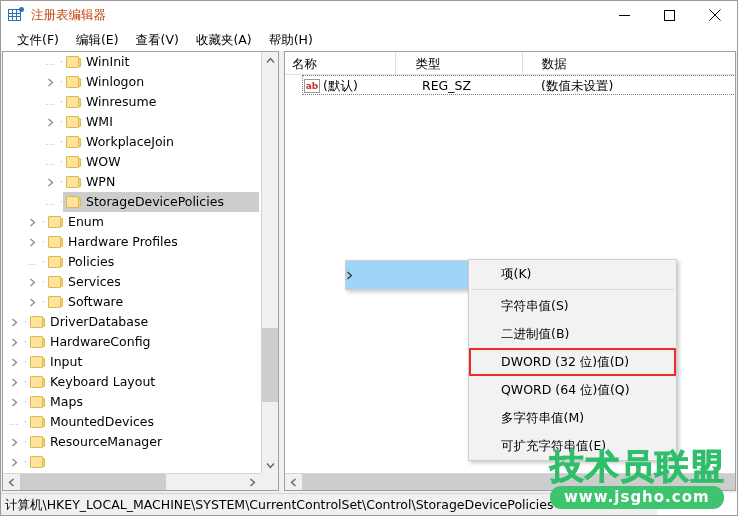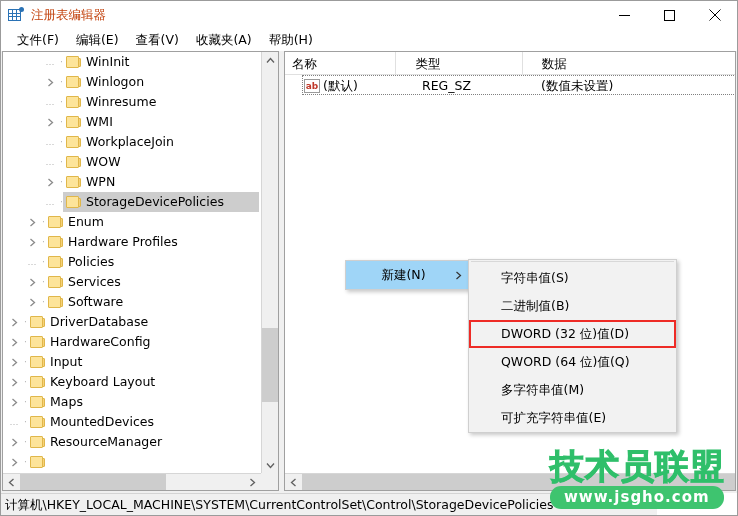--- a/index.html
+++ b/index.html
@@ -741,28 +741,30 @@
           <svg width="7" height="9" viewBox="0 0 7 9">
             <path d="M5.5 1 L1.5 4.5 L5.5 8" fill="none" stroke="#606060" stroke-width="1.3"></path>
           </svg>
         </div>
         <div class="thumb"></div>
       </div>
     </div>
 
     <div class="ctx ctx-parent">
       <div class="ctx-item">
-        <span class="lbl">新建(N)</span>
         <svg class="arrow-right" width="7" height="9" viewBox="0 0 7 9">
           <path d="M1.5 1 L5.5 4.5 L1.5 8" fill="none" stroke="#333" stroke-width="1.2"></path>
         </svg>
       </div>
     </div>
 
     <div class="ctx ctx-sub" id="ctx-sub">
+        <div class="ctx-item">
+          <span>项(K)</span>
+        </div>
         <div class="ctx-sep"></div>
         <div class="ctx-item">
           <span>字符串值(S)</span>
         </div>
         <div class="ctx-item">
           <span>二进制值(B)</span>
         </div>
         <div class="ctx-item highlighted-red">
           <span>DWORD (32 位)值(D)</span>
         </div>

